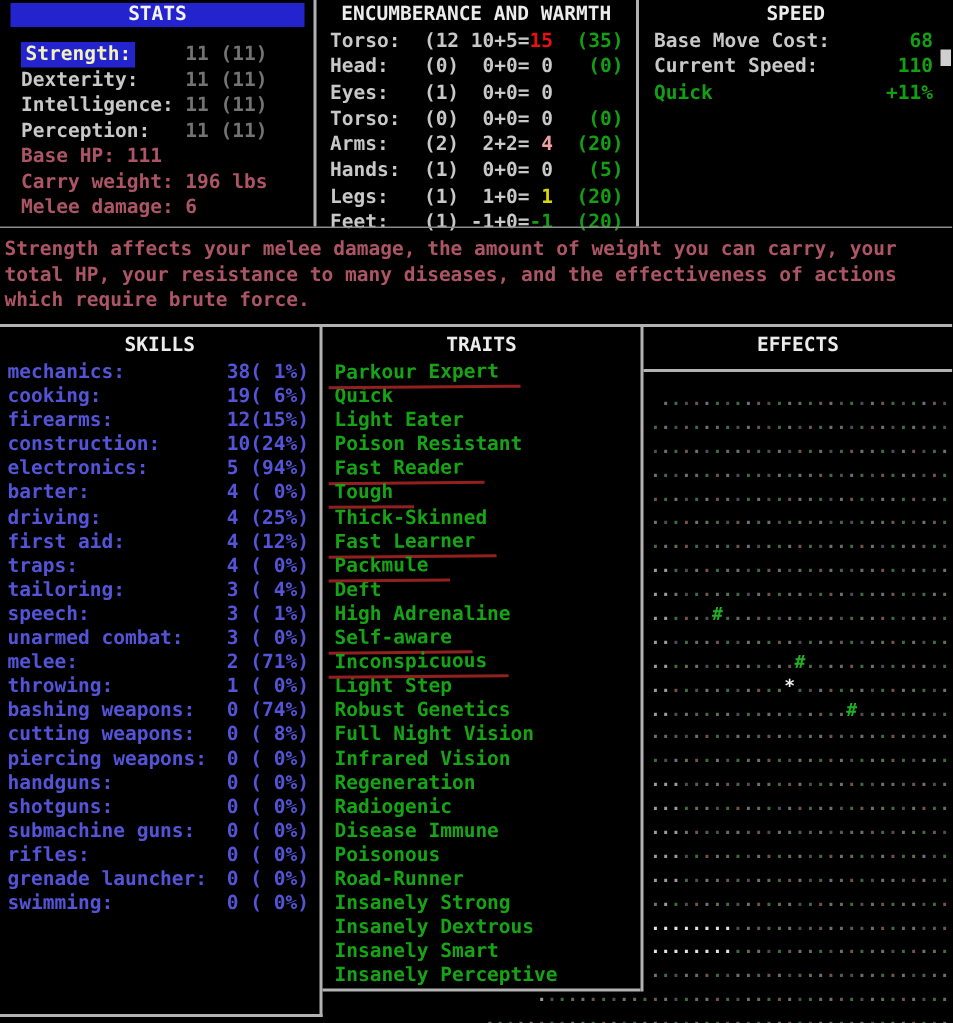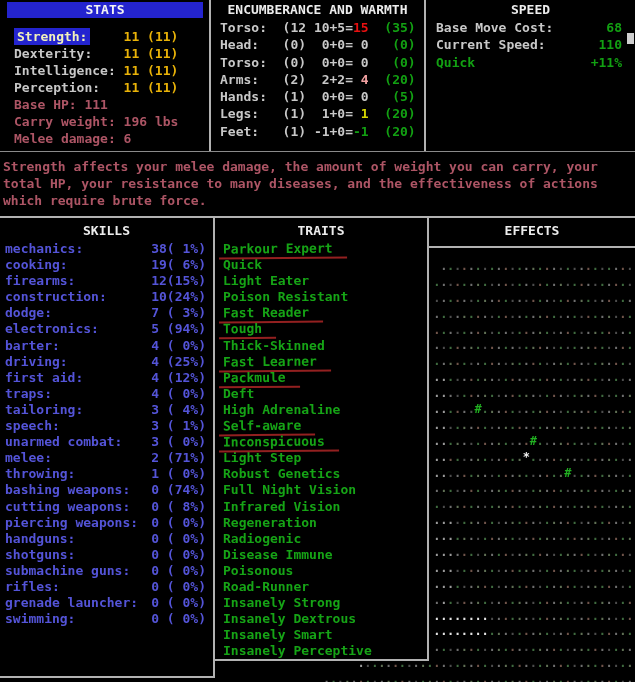--- a/index.html
+++ b/index.html
@@ -8,21 +8,21 @@
   .abs{position:absolute;}
   .panel{position:absolute;background:#000;z-index:2;}
   .borderline{position:absolute;background:#b2b2b2;z-index:3;}
   .title{color:#ececec;text-align:center;}
   
   .stats-titlebar{position:absolute;left:7px;top:2px;width:196px;height:16px;background:#2424cf;
     color:#f4f4f4;text-align:center;line-height:16px;}
   .stat-row{height:17px;line-height:17px;white-space:pre;}
   .stat-label{display:inline-block;width:14ch;color:#c8c8c8;}
   .stat-label.selected{width:auto;background:#2424cf;color:#f2f2bb;padding:0 3px;margin-right:calc(14ch - 9ch - 6px);}
-  .stat-value{color:#eab308;}
+  .stat-value{color:#737373;}
   .derived-row{height:17px;line-height:17px;color:#ad5565;white-space:pre;}
   
   .enc-row{height:17.3px;line-height:17.3px;white-space:pre;}
   .e-lab{display:inline-block;width:7ch;}
   .e-par{display:inline-block;width:4ch;text-align:right;}
   .e-calc{display:inline-block;width:6ch;text-align:right;}
   .e-val{display:inline-block;width:2ch;text-align:right;}
   .e-warm{display:inline-block;width:6ch;text-align:right;color:#12a012;}
   .c-red{color:#e81010;} .c-pink{color:#f0a0a0;} .c-yellow{color:#d8d800;}
   .c-green{color:#12a012;} .c-gray{color:#c8c8c8;}
@@ -94,20 +94,21 @@
         <div class="derived-row">Carry weight: 196 lbs</div>
         <div class="derived-row">Melee damage: 6</div>
       </div>
   </div>
 
   <div class="panel" style="left:211px;top:0;width:213px;height:151px;">
     <div class="title abs" style="left:0;top:2px;width:213px;">ENCUMBERANCE AND WARMTH</div>
     <div class="abs" style="left:9px;top:19px;">
         <div class="enc-row"><span class="e-lab">Torso:</span><span class="e-par">(12</span><span class="e-calc">10+5=</span><span class="e-val c-red">15</span><span class="e-warm">(35)</span></div>
         <div class="enc-row"><span class="e-lab">Head:</span><span class="e-par">(0)</span><span class="e-calc">0+0=</span><span class="e-val c-gray">0</span><span class="e-warm">(0)</span></div>
+        <div class="enc-row"><span class="e-lab">Eyes:</span><span class="e-par">(1)</span><span class="e-calc">0+0=</span><span class="e-val c-gray">0</span><span class="e-warm"></span></div>
         <div class="enc-row"><span class="e-lab">Torso:</span><span class="e-par">(0)</span><span class="e-calc">0+0=</span><span class="e-val c-gray">0</span><span class="e-warm">(0)</span></div>
         <div class="enc-row"><span class="e-lab">Arms:</span><span class="e-par">(2)</span><span class="e-calc">2+2=</span><span class="e-val c-pink">4</span><span class="e-warm">(20)</span></div>
         <div class="enc-row"><span class="e-lab">Hands:</span><span class="e-par">(1)</span><span class="e-calc">0+0=</span><span class="e-val c-gray">0</span><span class="e-warm">(5)</span></div>
         <div class="enc-row"><span class="e-lab">Legs:</span><span class="e-par">(1)</span><span class="e-calc">1+0=</span><span class="e-val c-yellow">1</span><span class="e-warm">(20)</span></div>
         <div class="enc-row"><span class="e-lab">Feet:</span><span class="e-par">(1)</span><span class="e-calc">-1+0=</span><span class="e-val c-green">-1</span><span class="e-warm">(20)</span></div>
       </div>
   </div>
 
   <div class="panel" style="left:426px;top:0;width:209px;height:151px;">
     <div class="title abs" style="left:0;top:2px;width:209px;">SPEED</div>
@@ -143,21 +144,20 @@
 
   <div class="borderline" style="left:0;top:216px;width:635px;height:2px;"></div>
 
   <div class="panel" style="left:0;top:218px;width:213px;height:458px;">
     <div class="title abs" style="left:0;top:5px;width:213px;">SKILLS</div>
     <div class="abs" style="left:0;top:23px;width:213px;">
         <div class="skill-row"><span>mechanics:</span><span>38( 1%)</span></div>
         <div class="skill-row"><span>cooking:</span><span>19( 6%)</span></div>
         <div class="skill-row"><span>firearms:</span><span>12(15%)</span></div>
         <div class="skill-row"><span>construction:</span><span>10(24%)</span></div>
-        <div class="skill-row"><span>dodge:</span><span>7 ( 3%)</span></div>
         <div class="skill-row"><span>electronics:</span><span>5 (94%)</span></div>
         <div class="skill-row"><span>barter:</span><span>4 ( 0%)</span></div>
         <div class="skill-row"><span>driving:</span><span>4 (25%)</span></div>
         <div class="skill-row"><span>first aid:</span><span>4 (12%)</span></div>
         <div class="skill-row"><span>traps:</span><span>4 ( 0%)</span></div>
         <div class="skill-row"><span>tailoring:</span><span>3 ( 4%)</span></div>
         <div class="skill-row"><span>speech:</span><span>3 ( 1%)</span></div>
         <div class="skill-row"><span>unarmed combat:</span><span>3 ( 0%)</span></div>
         <div class="skill-row"><span>melee:</span><span>2 (71%)</span></div>
         <div class="skill-row"><span>throwing:</span><span>1 ( 0%)</span></div>

